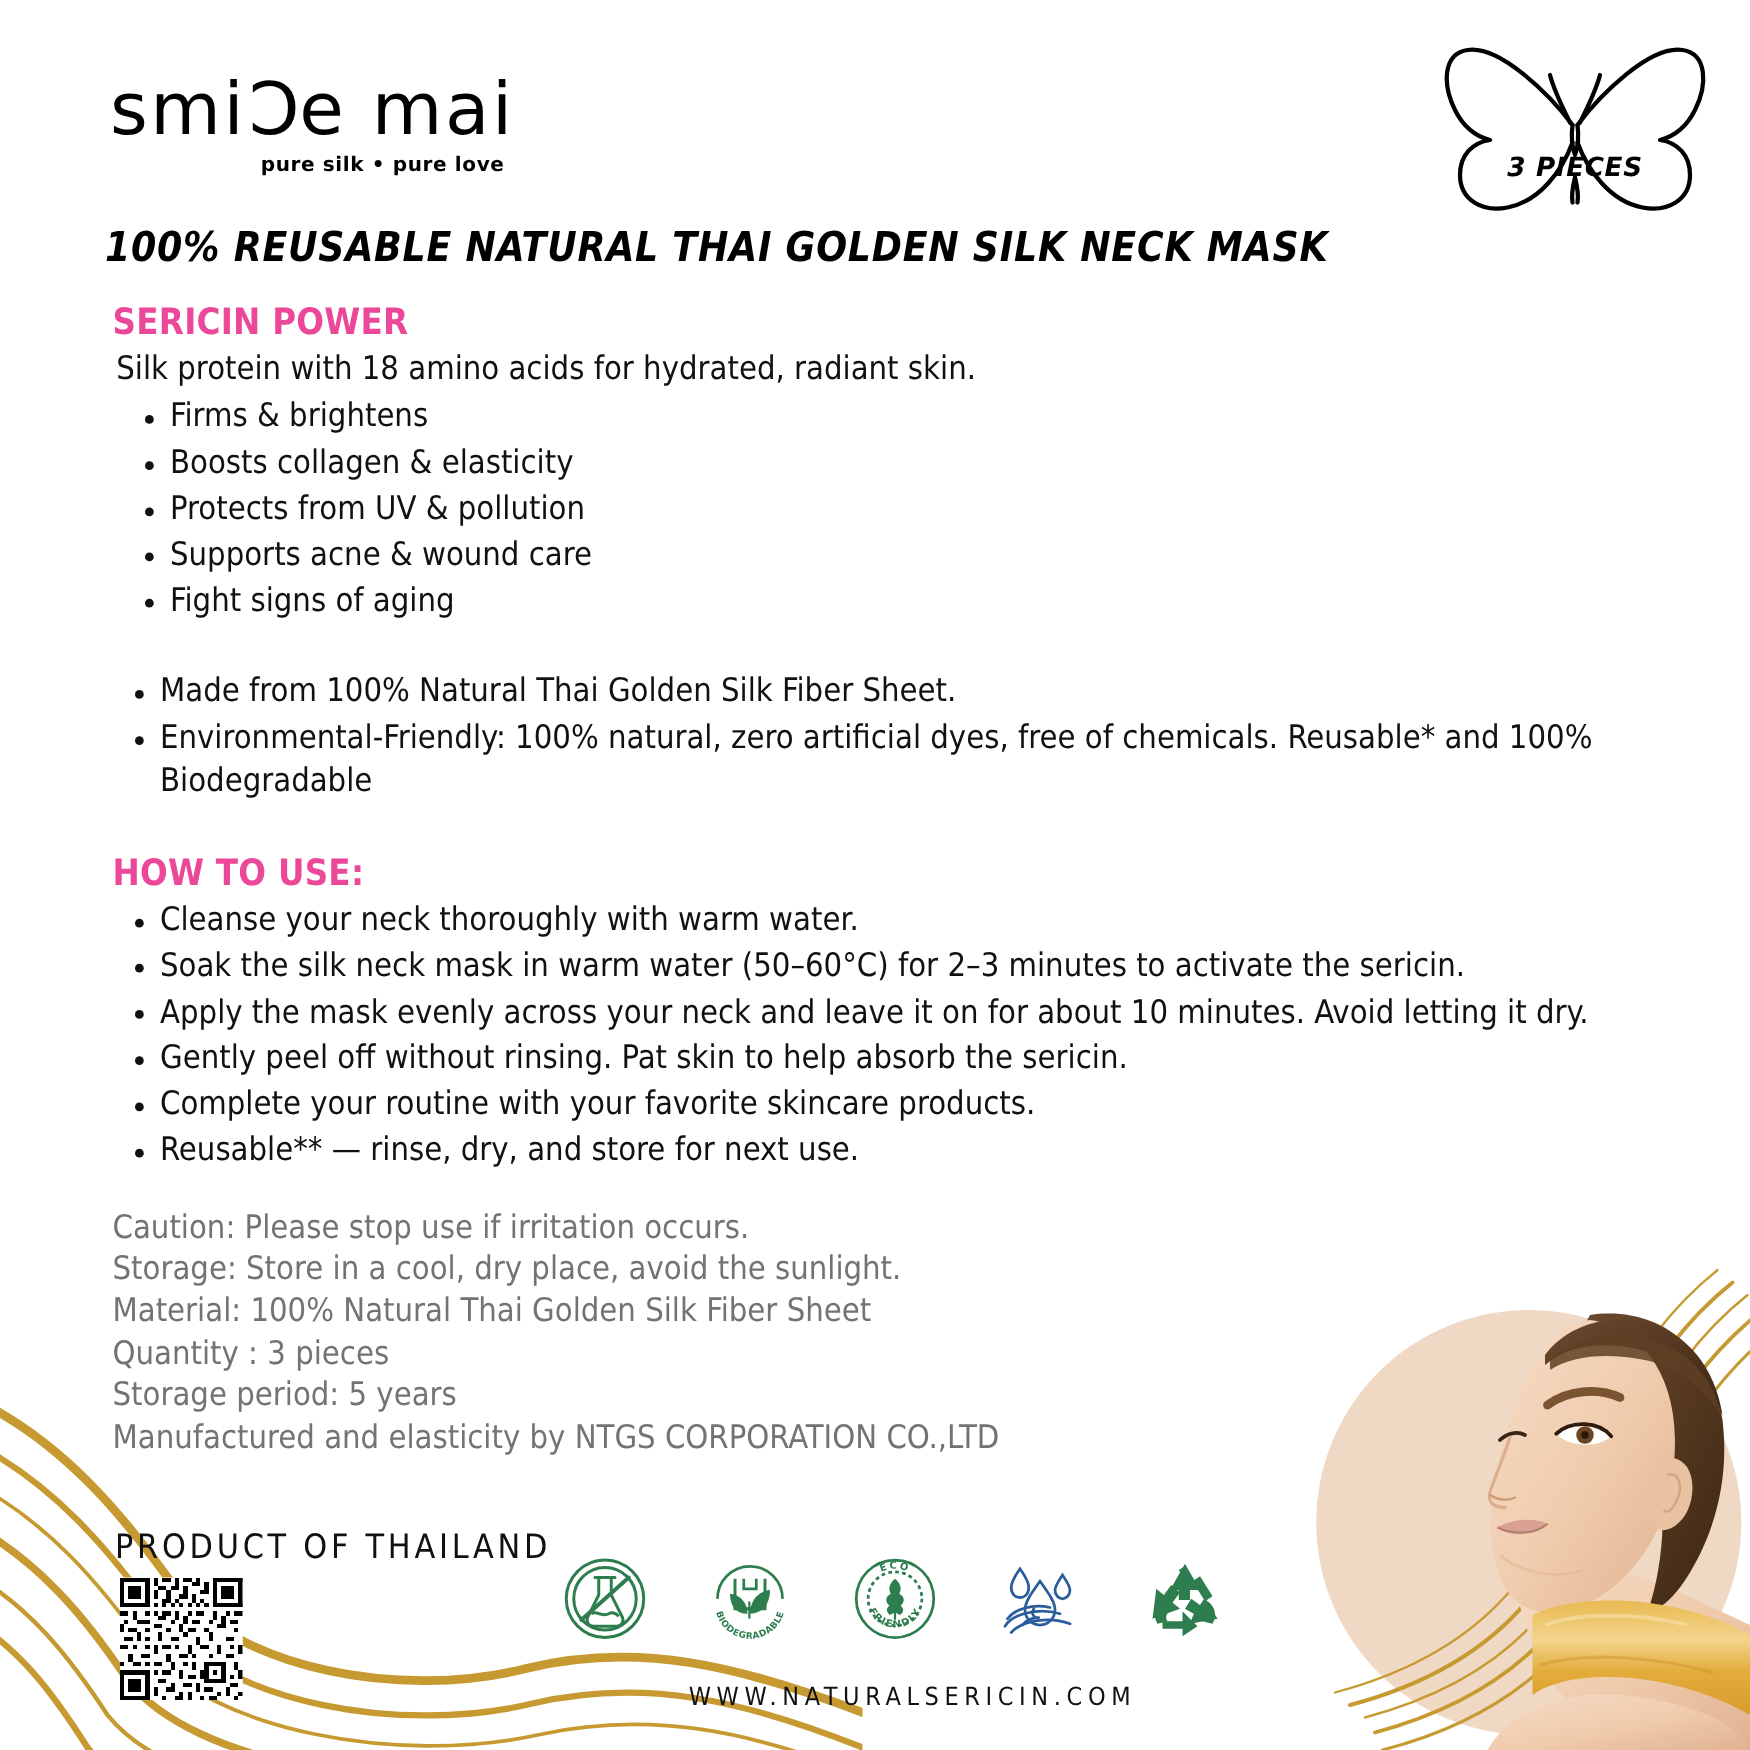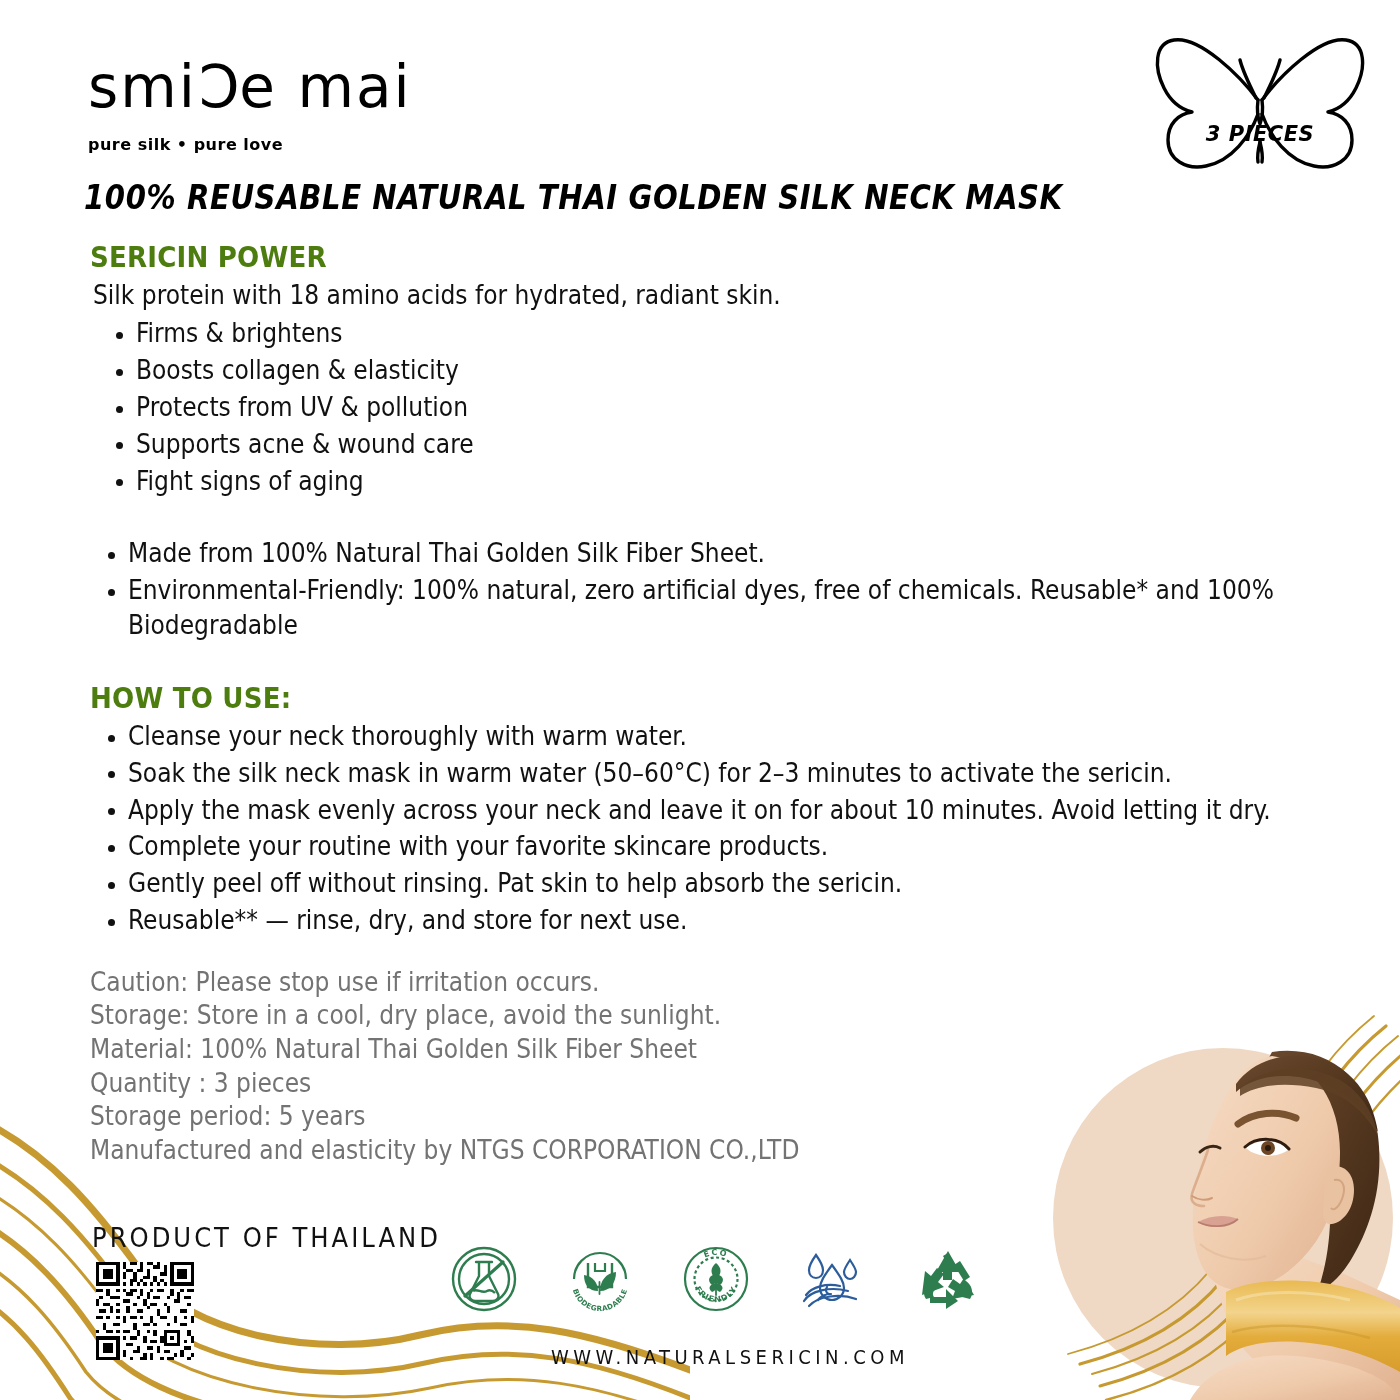--- a/index.html
+++ b/index.html
@@ -20,21 +20,21 @@
   .logo-block{position:absolute;left:88px;top:58px;z-index:5;}
   .logo-main{
     font-family:"DejaVu Sans", sans-serif;
     font-size:58px;font-weight:400;letter-spacing:2px;
     color:#000;line-height:1;white-space:nowrap;
   }
   .logo-main .rev{display:inline-block;transform:scaleX(-1);}
   .logo-sub{
     font-family:"DejaVu Sans", sans-serif;
     font-size:16px;font-weight:bold;letter-spacing:.5px;
-    color:#000;text-align:left;margin-top:19px;padding-right:8px;
+    color:#000;text-align:right;margin-top:6px;padding-right:8px;
   }
 
   
   .butterfly{position:absolute;right:20px;top:24px;width:240px;height:160px;z-index:5;}
   .butterfly-label{
     position:absolute;left:0;right:0;top:98px;text-align:center;
     font-family:"DejaVu Sans", sans-serif;
     font-size:21px;font-weight:bold;font-style:italic;letter-spacing:.5px;color:#000;
   }
 
@@ -44,21 +44,21 @@
     font-family:"DejaVu Sans Condensed","DejaVu Sans", sans-serif;
     font-size:33px;font-weight:bold;font-style:italic;
     letter-spacing:.6px;color:#000;white-space:nowrap;
     transform:scaleX(.98);transform-origin:left center;
   }
 
   
   .content{position:absolute;left:90px;top:240px;width:1230px;z-index:5;}
   h2.sec{
     font-family:"DejaVu Sans Condensed","DejaVu Sans", sans-serif;
-    font-size:29px;font-weight:bold;margin:0 0 4px 0;letter-spacing:.2px;color:#4d7c0f;
+    font-size:29px;font-weight:bold;margin:0 0 4px 0;letter-spacing:.2px;color:#ec4899;
   }
   p.lead{
     font-family:"DejaVu Sans Condensed","DejaVu Sans", sans-serif;
     font-size:26px;margin:0 0 4px 3px;line-height:1.32;color:#111;font-weight:300;
   }
   ul.b{margin:0;padding:0;list-style:none;}
   ul.b li{
     font-family:"DejaVu Sans Condensed","DejaVu Sans", sans-serif;
     font-size:26px;line-height:1.34;color:#111;font-weight:300;
     position:relative;padding-left:46px;margin:0 0 2px 0;
@@ -159,22 +159,22 @@
       <li>Environmental-Friendly: 100% natural, zero artificial dyes, free of chemicals. Reusable* and 100% Biodegradable</li>
     </ul>
 
     <div class="spacer"></div>
 
     <h2 class="sec">HOW TO USE:</h2>
     <ul class="b tight">
       <li>Cleanse your neck thoroughly with warm water.</li>
       <li>Soak the silk neck mask in warm water (50–60°C) for 2–3 minutes to activate the sericin.</li>
       <li>Apply the mask evenly across your neck and leave it on for about 10 minutes. Avoid letting it dry.</li>
+      <li>Gently peel off without rinsing. Pat skin to help absorb the sericin.</li>
       <li>Complete your routine with your favorite skincare products.</li>
-      <li>Gently peel off without rinsing. Pat skin to help absorb the sericin.</li>
       <li>Reusable** — rinse, dry, and store for next use.</li>
     </ul>
 
     <div class="spacer-sm"></div>
 
     <div>
       <p class="info-line">Caution: Please stop use if irritation occurs.</p>
       <p class="info-line">Storage: Store in a cool, dry place, avoid the sunlight.</p>
       <p class="info-line">Material: 100% Natural Thai Golden Silk Fiber Sheet</p>
       <p class="info-line">Quantity : 3 pieces</p>

